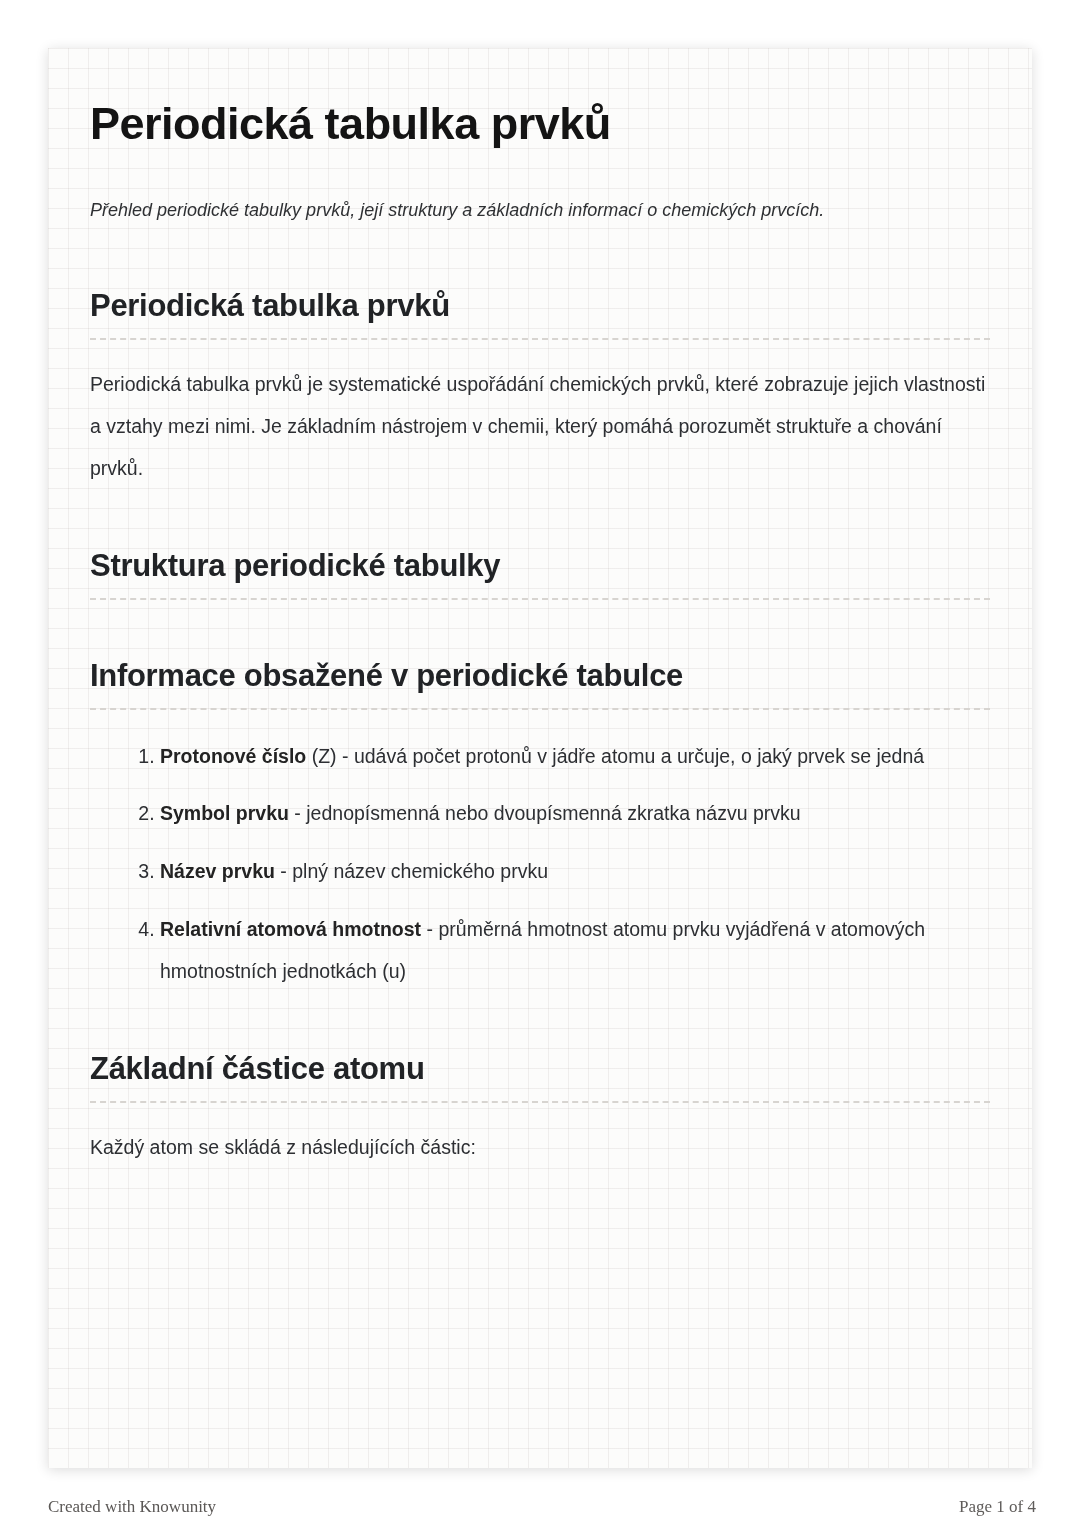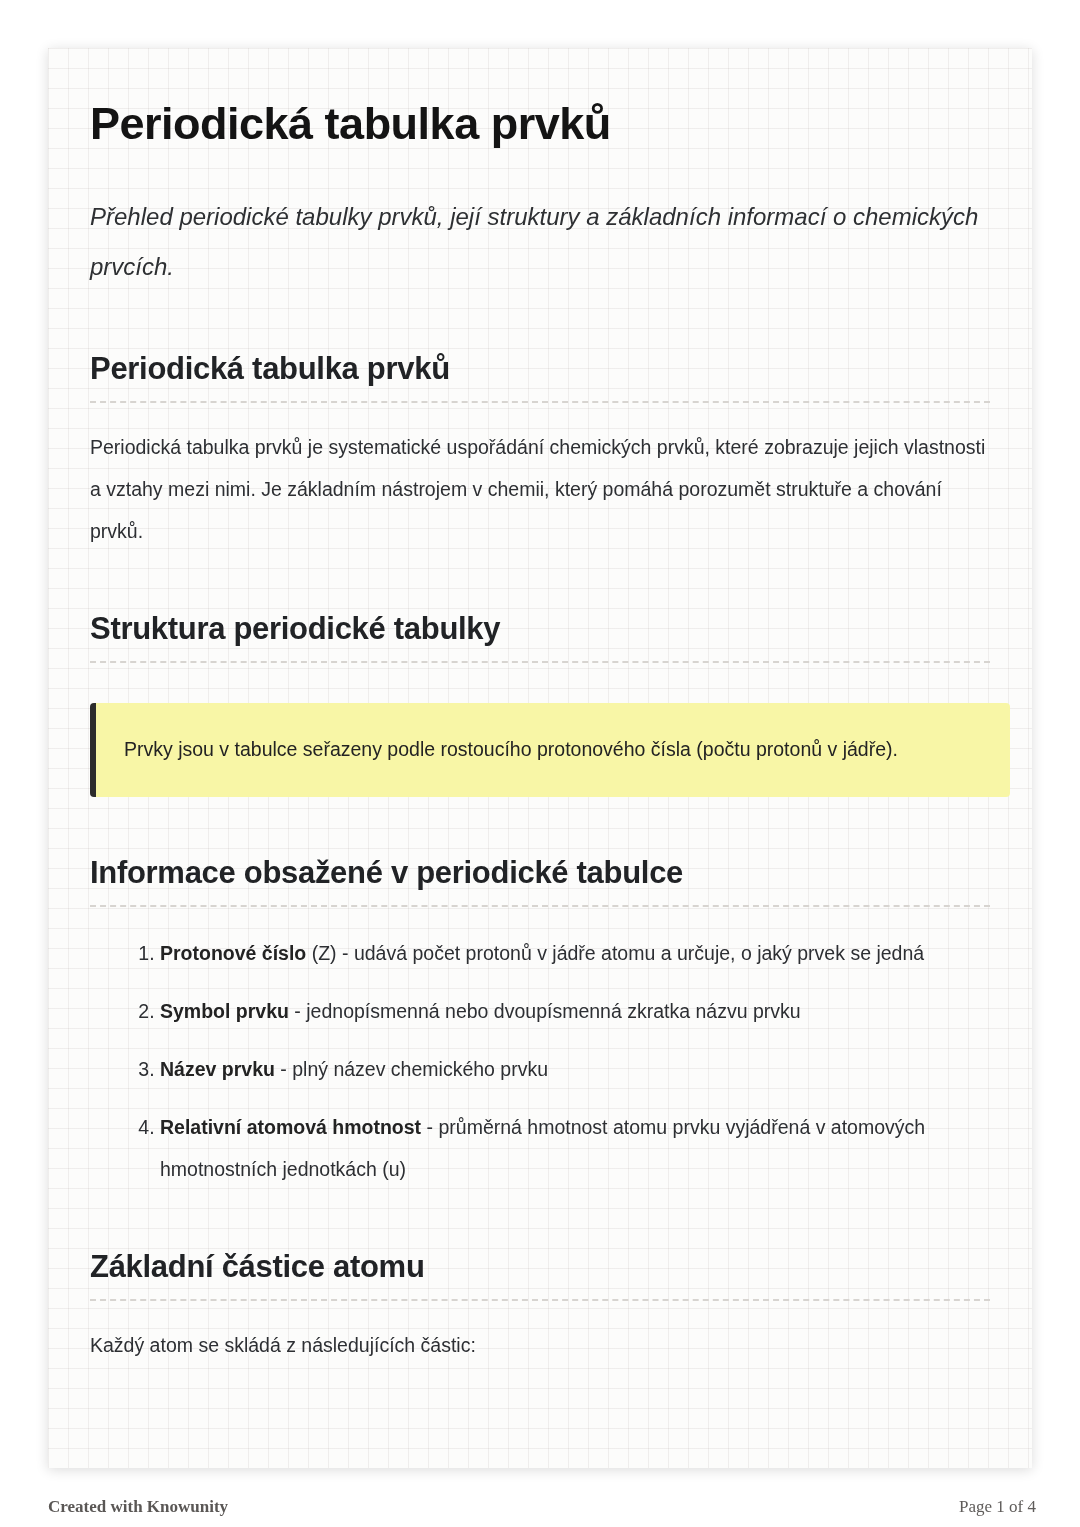--- a/index.html
+++ b/index.html
@@ -30,21 +30,21 @@
   .doc-title {
     margin-top: 20px;
     font-size: 45px;
     font-weight: 700;
     letter-spacing: -0.5px;
     color: #141414;
   }
 
   .doc-subtitle {
     margin-top: 42px;
-    font-size: 24px;
+    font-size: 18px;
     font-style: italic;
     color: #2e3033;
     line-height: 2.1;
     max-width: 900px;
   }
 
   h2.section-heading {
     margin-top: 58px;
     font-size: 31px;
     font-weight: 700;
@@ -94,40 +94,37 @@
     left: 48px;
     right: 44px;
     bottom: 10px;
     display: flex;
     justify-content: space-between;
     align-items: baseline;
     font-family: "Liberation Serif", "DejaVu Serif", serif;
     font-size: 17px;
     color: #5a5755;
   }
-  .footer-left { font-weight: 700; }
+  .footer-left { font-weight: 400; }
   .footer-right { font-weight: 400; color: #5f5c5a; margin-left: 16px; }
 </style>
 </head>
 <body>
 
 <div class="sheet">
 
   <h1 class="doc-title">Periodická tabulka prvků</h1>
 
   <p class="doc-subtitle">Přehled periodické tabulky prvků, její struktury a základních informací o chemických prvcích.</p>
 
   <h2 class="section-heading">Periodická tabulka prvků</h2>
   <p class="body-text">Periodická tabulka prvků je systematické uspořádání chemických prvků, které zobrazuje jejich vlastnosti a vztahy mezi nimi. Je základním nástrojem v chemii, který pomáhá porozumět struktuře a chování prvků.</p>
 
   <h2 class="section-heading">Struktura periodické tabulky</h2>
 
-  <div class="callout">
-    <p class="callout-text">Prvky jsou v tabulce seřazeny podle rostoucího protonového čísla (počtu protonů v jádře).</p>
-  </div>
 
   <h2 class="section-heading">Informace obsažené v periodické tabulce</h2>
   <ol class="info-list">
     <li><span class="term">Protonové číslo</span><span> (Z) - udává počet protonů v jádře atomu a určuje, o jaký prvek se jedná</span></li>
     <li><span class="term">Symbol prvku</span><span> - jednopísmenná nebo dvoupísmenná zkratka názvu prvku</span></li>
     <li><span class="term">Název prvku</span><span> - plný název chemického prvku</span></li>
     <li><span class="term">Relativní atomová hmotnost</span><span> - průměrná hmotnost atomu prvku vyjádřená v atomových hmotnostních jednotkách (u)</span></li>
   </ol>
 
   <h2 class="section-heading">Základní částice atomu</h2>

